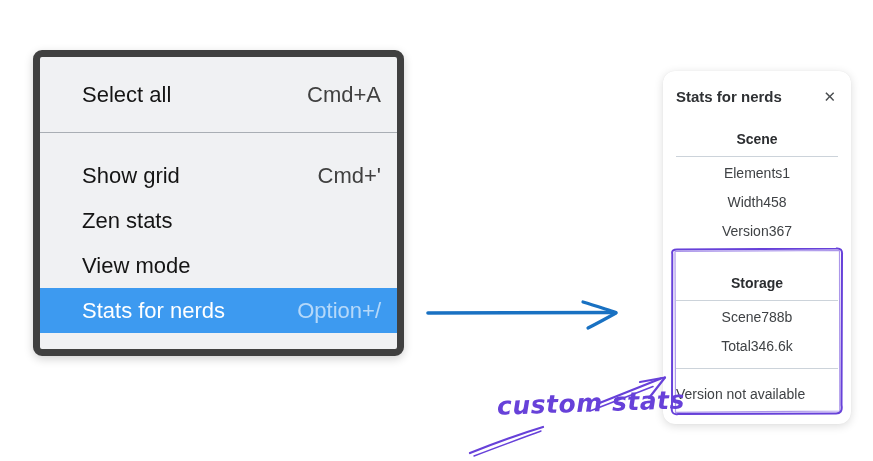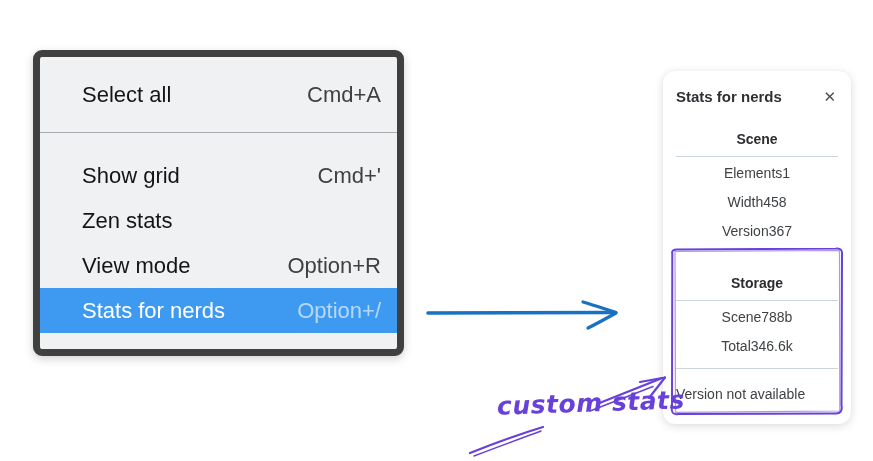--- a/index.html
+++ b/index.html
@@ -73,21 +73,20 @@
   <div class="menu-section menu-section-bottom">
     <div class="menu-item">
       <span class="mi-label">Show grid</span>
       <span class="mi-shortcut">Cmd+'</span>
     </div>
     <div class="menu-item">
       <span class="mi-label">Zen stats</span>
     </div>
     <div class="menu-item">
       <span class="mi-label">View mode</span>
-      <span class="mi-shortcut">Option+R</span>
     </div>
     <div class="menu-item selected">
       <span class="mi-label">Stats for nerds</span>
       <span class="mi-shortcut">Option+/</span>
     </div>
   </div>
 </div>
 
 <div class="stats-panel">
   <div class="sp-titlebar">

